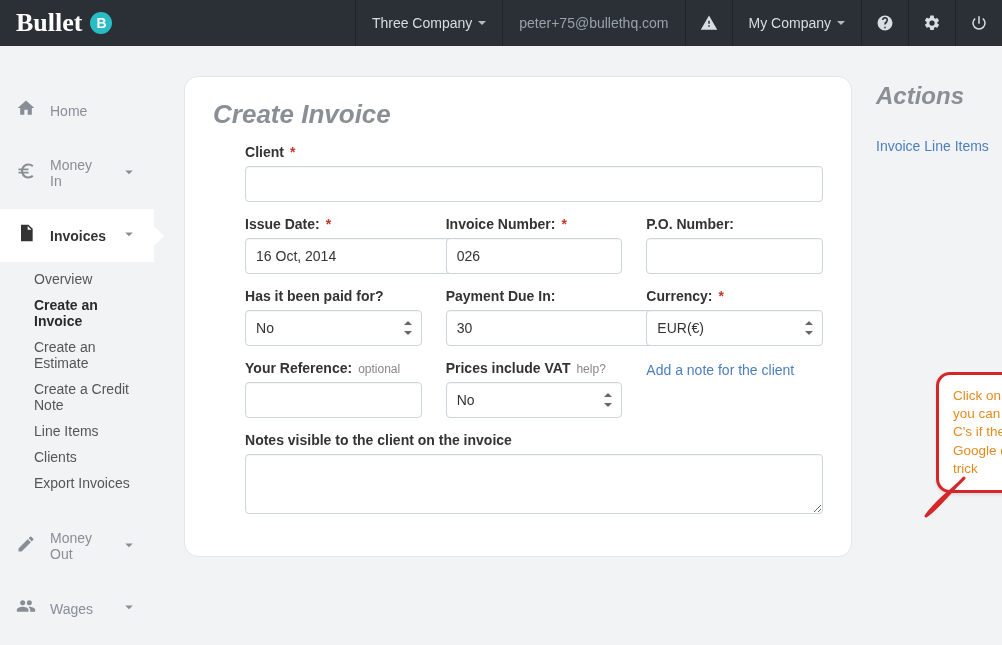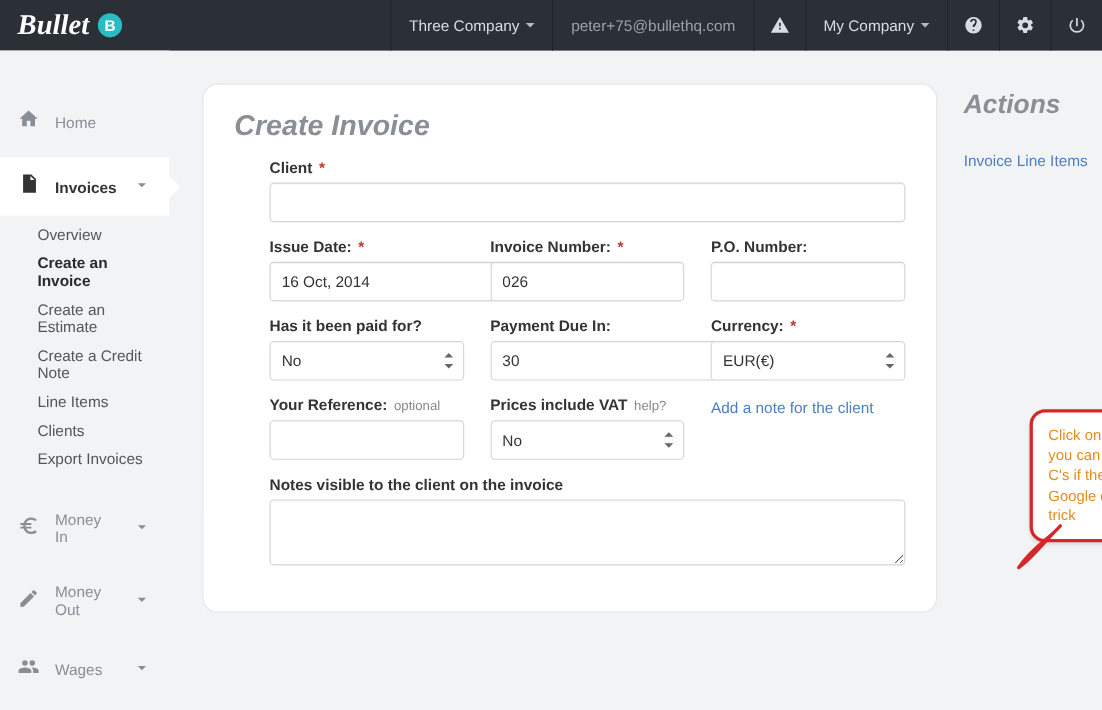--- a/index.html
+++ b/index.html
@@ -42,21 +42,20 @@
   }
   .topbar .brand {
     display: flex;
     align-items: center;
     padding: 0 16px;
     flex: 0 0 auto;
     gap: 8px;
   }
   .brand-logo {
     font-family: "Brush Script MT", "Segoe Script", cursive;
-    font-style: italic;
     font-size: 26px;
     font-weight: 700;
     color: #fff;
   }
   .brand-badge {
     width: 22px; height: 22px;
     border-radius: 50%;
     background: #29bcc4;
     display: inline-flex;
     align-items: center;
@@ -371,20 +370,36 @@
         <span class="nav-icon">
           <svg class="svg-icon lg" viewBox="0 0 24 24">
               <path d="M12 3 2 12h3v8h5v-6h4v6h5v-8h3z"></path>
             </svg>
         </span>
         <span class="nav-label">Home</span>
       </div>
     </div>
 
     <div class="nav-section">
+      <div class="nav-top">
+        <span class="nav-icon">
+          <svg class="svg-icon lg" viewBox="0 0 24 24">
+              <path d="M15 18.5A6.48 6.48 0 0 1 9.24 15H15v-2H8.58a6.8 6.8 0 0 1 0-2H15V9H9.24A6.48 6.48 0 0 1 15 5.5c1.61 0 3.09.59 4.23 1.57L21 5.3A8.95 8.95 0 0 0 15 3a8.99 8.99 0 0 0-8.48 6H3v2h3.06a8.9 8.9 0 0 0 0 2H3v2h3.52A8.99 8.99 0 0 0 15 21c2.3 0 4.4-.87 6-2.3l-1.77-1.77A6.47 6.47 0 0 1 15 18.5z"></path>
+            </svg>
+        </span>
+        <span class="nav-label">Money In</span>
+        <span class="nav-chevron">
+          <svg class="svg-icon" viewBox="0 0 24 24">
+              <path d="M7 10l5 5 5-5z"></path>
+            </svg>
+        </span>
+      </div>
+    </div>
+
+    <div class="nav-section">
       <div class="nav-top active">
         <span class="nav-icon">
           <svg class="svg-icon lg" viewBox="0 0 24 24">
               <path d="M6 2h9l5 5v15H6V2zm8 1.5V8h4.5L14 3.5zM8 12h8v2H8v-2zm0 4h8v2H8v-2z"></path>
             </svg>
         </span>
         <span class="nav-label">Invoices</span>
         <span class="nav-chevron">
           <svg class="svg-icon" viewBox="0 0 24 24">
               <path d="M7 10l5 5 5-5z"></path>
@@ -399,36 +414,20 @@
         <a>Line Items</a>
         <a>Clients</a>
         <a>Export Invoices</a>
       </div>
     </div>
 
     <div class="nav-section">
       <div class="nav-top">
         <span class="nav-icon">
           <svg class="svg-icon lg" viewBox="0 0 24 24">
-              <path d="M15 18.5A6.48 6.48 0 0 1 9.24 15H15v-2H8.58a6.8 6.8 0 0 1 0-2H15V9H9.24A6.48 6.48 0 0 1 15 5.5c1.61 0 3.09.59 4.23 1.57L21 5.3A8.95 8.95 0 0 0 15 3a8.99 8.99 0 0 0-8.48 6H3v2h3.06a8.9 8.9 0 0 0 0 2H3v2h3.52A8.99 8.99 0 0 0 15 21c2.3 0 4.4-.87 6-2.3l-1.77-1.77A6.47 6.47 0 0 1 15 18.5z"></path>
-            </svg>
-        </span>
-        <span class="nav-label">Money In</span>
-        <span class="nav-chevron">
-          <svg class="svg-icon" viewBox="0 0 24 24">
-              <path d="M7 10l5 5 5-5z"></path>
-            </svg>
-        </span>
-      </div>
-    </div>
-
-    <div class="nav-section">
-      <div class="nav-top">
-        <span class="nav-icon">
-          <svg class="svg-icon lg" viewBox="0 0 24 24">
               <path d="M3 17.25V21h3.75L17.81 9.94l-3.75-3.75L3 17.25zM20.71 7.04a1 1 0 0 0 0-1.41l-2.34-2.34a1 1 0 0 0-1.41 0L15.13 5.12l3.75 3.75 1.83-1.83z"></path>
             </svg>
         </span>
         <span class="nav-label">Money Out</span>
         <span class="nav-chevron">
           <svg class="svg-icon" viewBox="0 0 24 24">
               <path d="M7 10l5 5 5-5z"></path>
             </svg>
         </span>
       </div>

